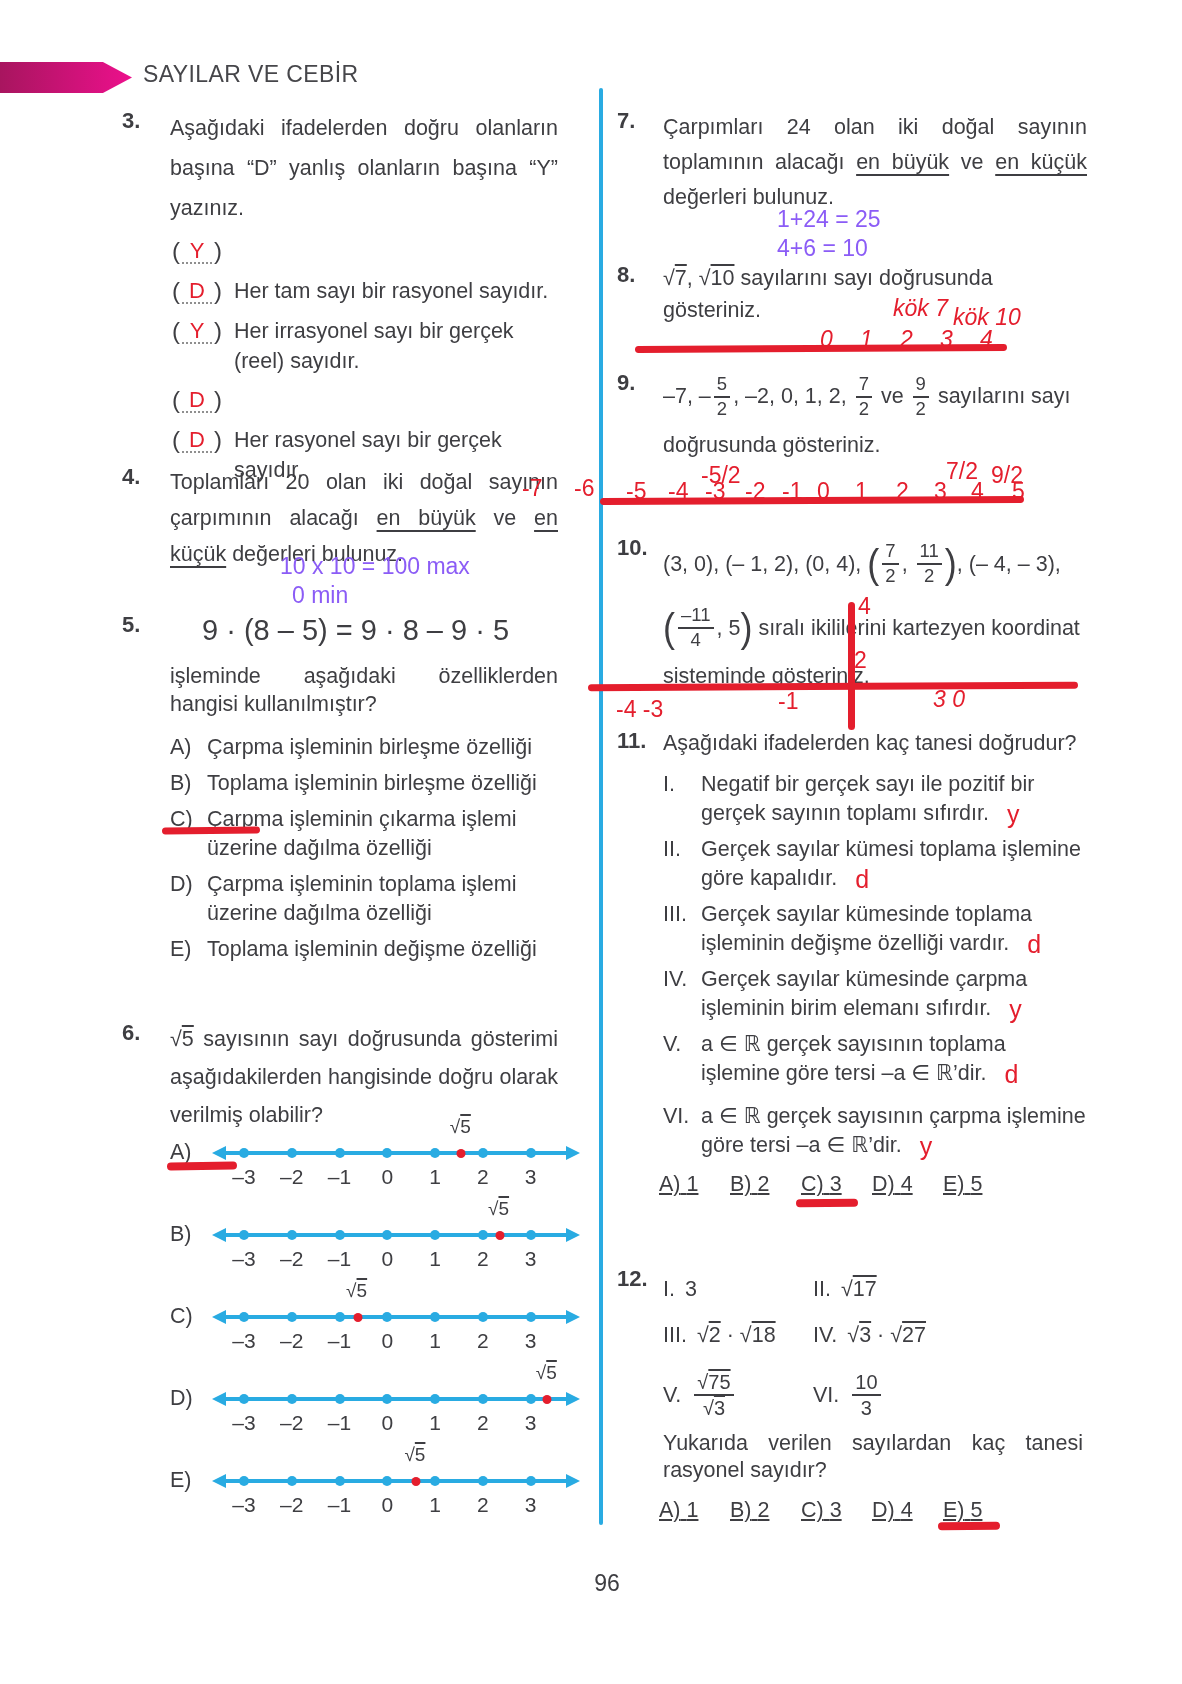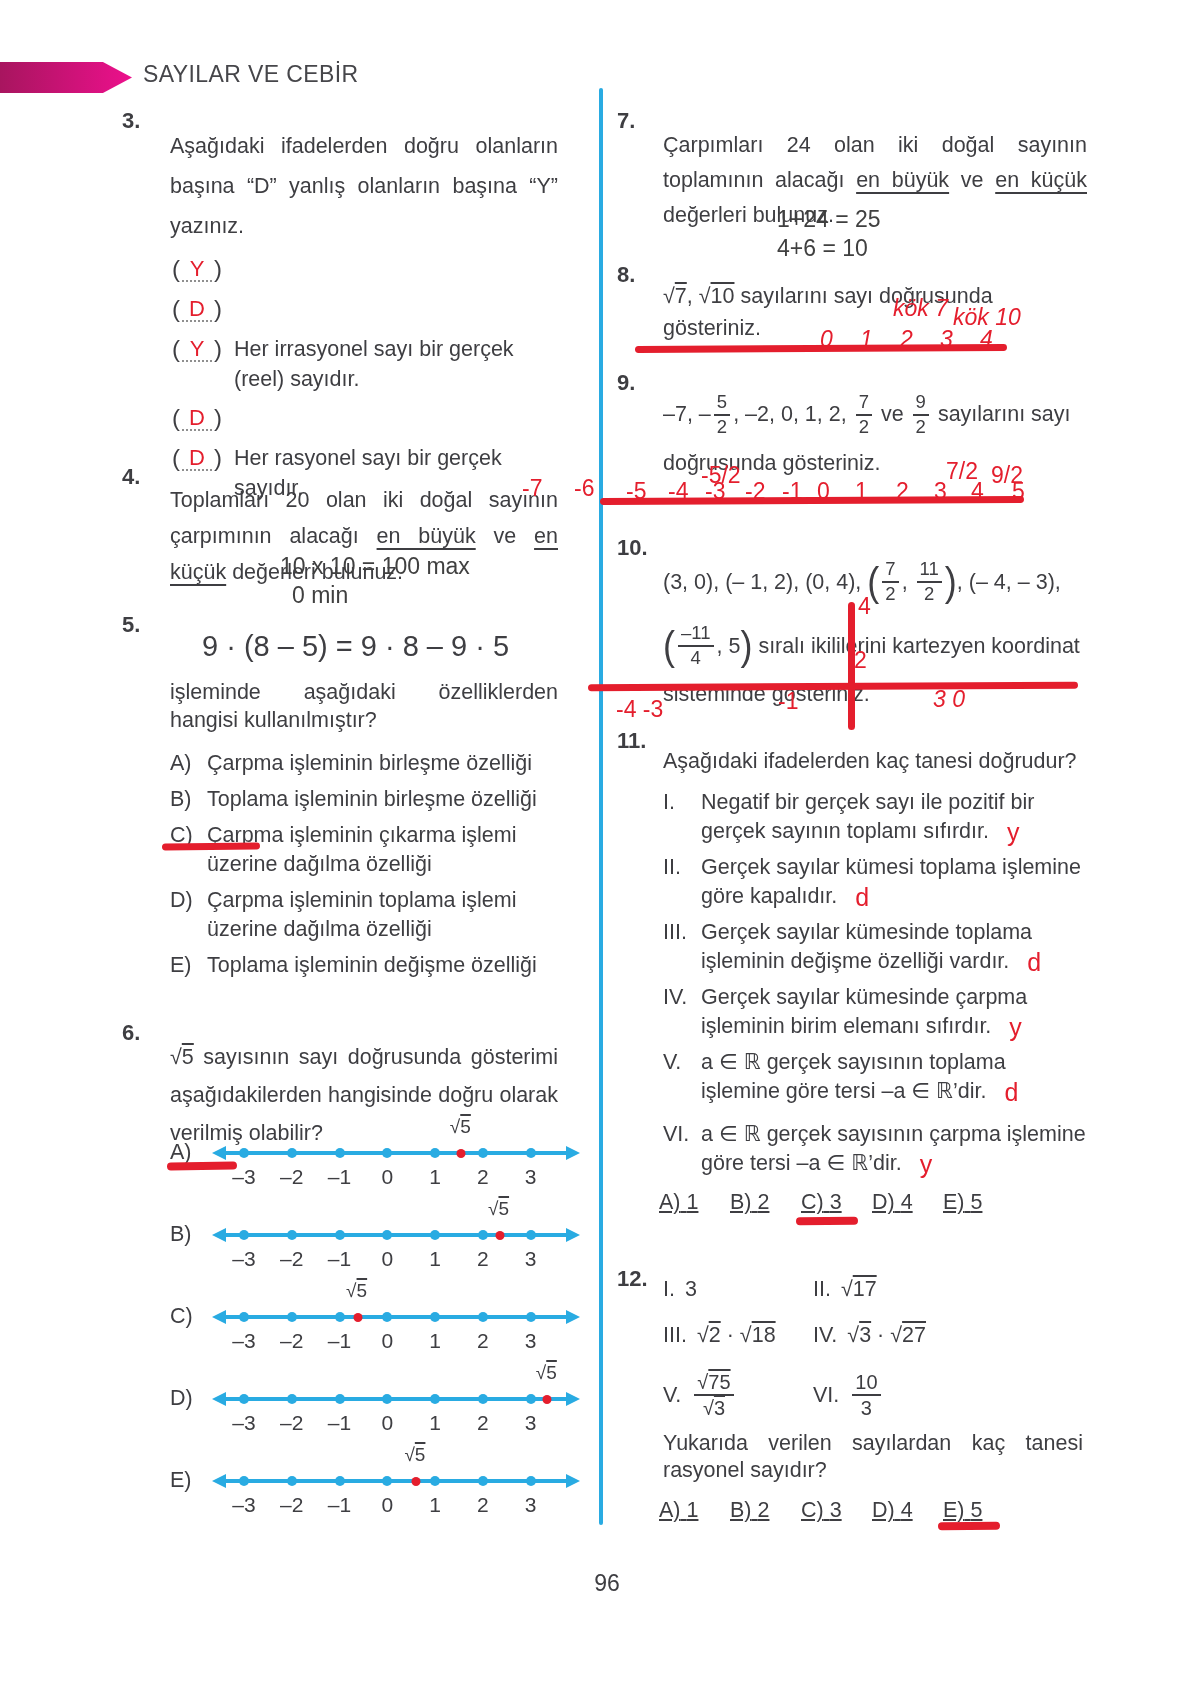--- a/index.html
+++ b/index.html
@@ -8,27 +8,27 @@
   
   .ribbon{position:absolute;left:0;top:62px;width:132px;height:31px;
           background:linear-gradient(90deg,#a8155f 0%,#ec108c 100%);
           clip-path:polygon(0 0,78% 0,100% 50%,78% 100%,0 100%);}
   .ptitle{position:absolute;left:143px;top:61px;font-size:23px;letter-spacing:.4px;color:#46464a;}
   .divider{position:absolute;left:599px;top:88px;width:4px;height:1437px;background:#29abe2;border-radius:2px;}
   .pagenum{position:absolute;left:577px;top:1570px;width:60px;text-align:center;font-size:23px;color:#3e3e42;}
   
   .qblock{position:absolute;font-size:21.5px;}
   .qnum{position:absolute;left:0;top:0;font-weight:700;font-size:22px;}
-  .qbody{margin-left:48px;margin-top:18px;}
+  .qbody{margin-left:48px;}
   .para{text-align:justify;line-height:36px;}
   .u{text-decoration:underline;text-decoration-thickness:2px;text-underline-offset:5px;}
   
   .hw{color:#e41e2d;font-size:23px;white-space:nowrap;}
   .hw-abs{position:absolute;}
-  .hnote{color:#404040;font-size:23px;line-height:29px;white-space:nowrap;}
+  .hnote{color:#8b5cf6;font-size:23px;line-height:29px;white-space:nowrap;}
   .hline{position:absolute;height:7px;background:#e41e2d;border-radius:3.5px;transform:rotate(-0.3deg);}
   .vlineR{position:absolute;width:7px;background:#e41e2d;border-radius:3.5px;}
   .ans-mark{position:absolute;height:8px;background:#e41e2d;border-radius:4px;transform:rotate(-0.6deg);}
   
   .titem{display:flex;line-height:30px;margin-bottom:9px;}
   .tslot{width:64px;flex:none;white-space:nowrap;}
   .par{font-size:24px;color:#3e3e42;padding:0 2px;}
   .tans{display:inline-block;min-width:30px;text-align:center;color:#e41e2d;font-size:22px;
         border-bottom:2px dotted #8f8f8f;line-height:22px;transform:translateY(-1px);}
   .ttext{flex:1;}
@@ -91,20 +91,21 @@
   <section class="qblock" style="left:122px;top:108px;width:436px;">
     <span class="qnum">3.</span>
     <div class="qbody">
       <div class="para" style="line-height:40px;">Aşağıdaki ifadelerden doğru olanların başına “D” yanlış olanların başına “Y” yazınız.</div>
       <div style="margin-top:8px;">
         <div class="titem">
           <span class="tslot"><span class="par">(</span><span class="tans">Y</span><span class="par">)</span></span>
         </div>
         <div class="titem">
           <span class="tslot"><span class="par">(</span><span class="tans">D</span><span class="par">)</span></span>
+          <span class="ttext">Her tam sayı bir rasyonel sayıdır.</span>
         </div>
         <div class="titem">
           <span class="tslot"><span class="par">(</span><span class="tans">Y</span><span class="par">)</span></span>
           <span class="ttext">Her irrasyonel sayı bir gerçek (reel) sayıdır.</span>
         </div>
         <div class="titem">
           <span class="tslot"><span class="par">(</span><span class="tans">D</span><span class="par">)</span></span>
         </div>
         <div class="titem">
           <span class="tslot"><span class="par">(</span><span class="tans">D</span><span class="par">)</span></span>

